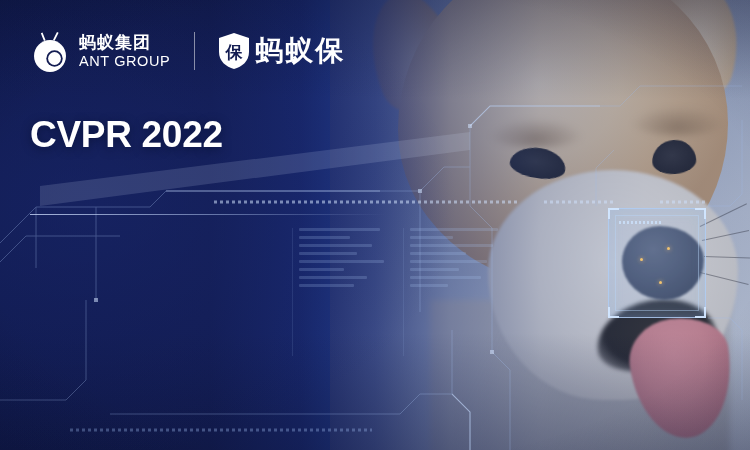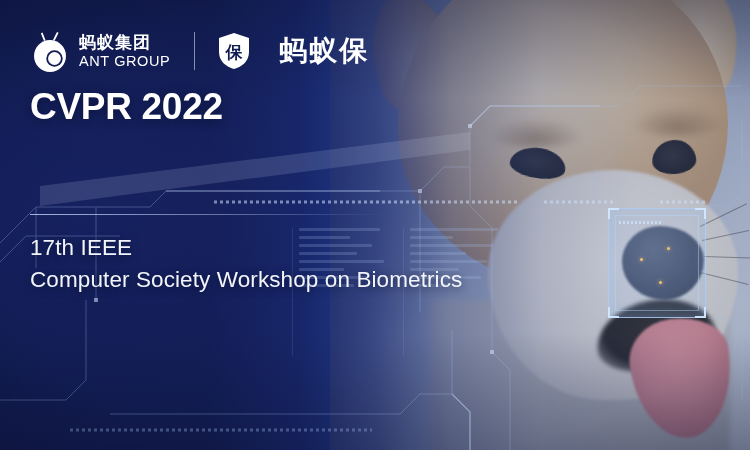--- a/index.html
+++ b/index.html
@@ -222,33 +222,33 @@
     margin-top: 3px;
   }
   .logo-div {
     width: 1px;
     height: 38px;
     background: rgba(255,255,255,.5);
     margin: 0 22px 0 24px;
   }
   .bao-shield { width: 34px; height: 38px; flex: none; }
   .bao-cn {
-    margin-left: 28px;
+    margin-left: 4px;
     color: #fff;
     font-size: 28px;
     font-weight: 700;
     letter-spacing: 2px;
     line-height: 1;
     font-family: "DejaVu Sans", sans-serif;
   }
 
   
   .title-block {
     position: absolute;
-    left: 30px; top: 88px;
+    left: 30px; top: 116px;
   }
   .title-main {
     color: #ffffff;
     font-size: 37px;
     font-weight: 700;
     letter-spacing: -0.3px;
     line-height: 1.05;
     text-shadow: 0 2px 10px rgba(6,12,40,.55);
   }
   .title-sub {
@@ -465,18 +465,14 @@
 
     <span class="bao-cn">蚂蚁保</span>
   </div>
 
   <div class="title-block">
     <div class="title-main">CVPR 2022</div>
   </div>
 
   <div class="rule"></div>
 
-  <div class="sub-block">
-    <div class="sub-line">17th IEEE</div>
-    <div class="sub-line">Computer Society Workshop on Biometrics</div>
-  </div>
 
 </div>
 
 </body></html>

